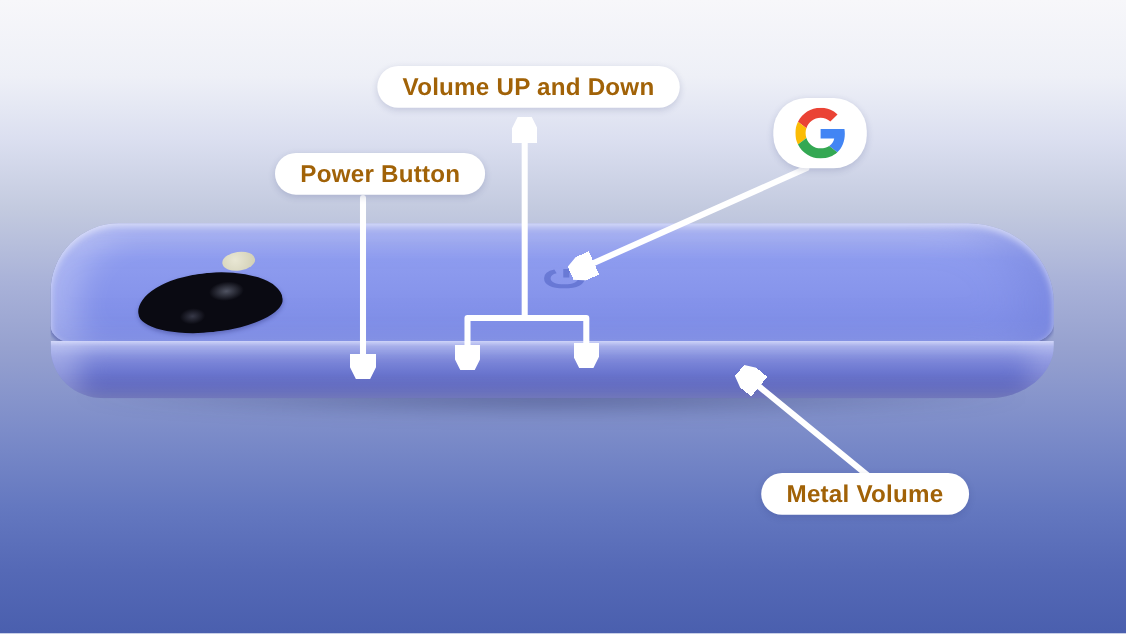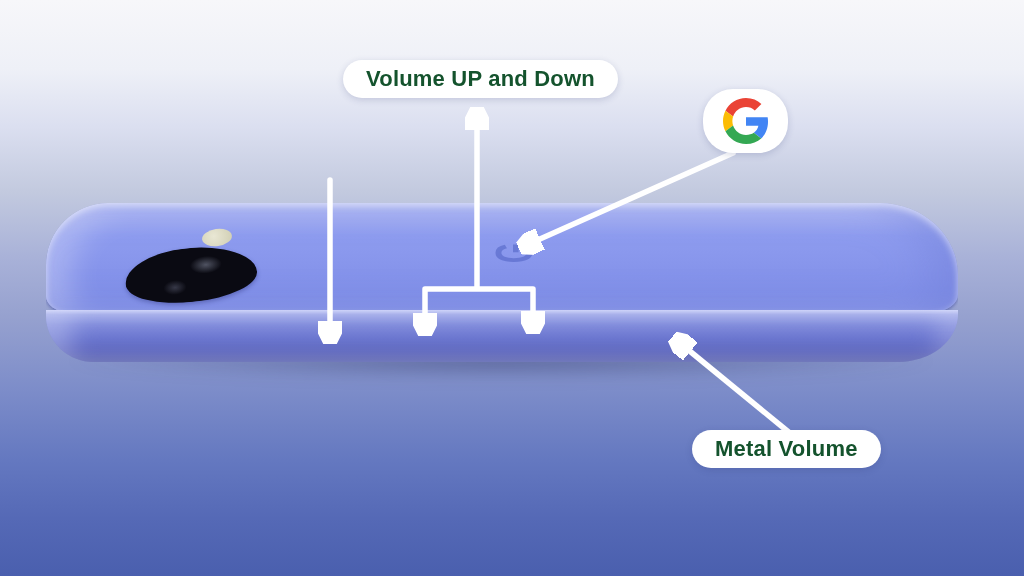--- a/index.html
+++ b/index.html
@@ -71,21 +71,21 @@
     color:rgba(60,78,180,.42);
     transform:scaleY(.5) rotate(-90deg);
   }
   
   .lines{position:absolute;inset:0;}
   .lines path{stroke:#ffffff;stroke-width:5.5;fill:none;stroke-linecap:round;stroke-linejoin:round;}
   
   .pill{
     position:absolute;display:inline-flex;align-items:center;justify-content:center;
     height:38px;padding:0 23px;background:#ffffff;border-radius:50px;
-    font-weight:700;font-size:22px;color:#14532d;letter-spacing:.2px;
+    font-weight:700;font-size:22px;color:#a16207;letter-spacing:.2px;
     box-shadow:0 2px 7px rgba(40,50,110,.18);white-space:nowrap;
   }
   .pill.volume{left:343px;top:60px;}
   .pill.power{left:250px;top:139px;}
   .pill.metal{left:692px;top:430px;}
   .g-badge{
     position:absolute;left:703px;top:89px;width:85px;height:64px;
     background:#ffffff;border-radius:30px;
     display:flex;align-items:center;justify-content:center;
     box-shadow:0 2px 7px rgba(40,50,110,.18);
@@ -117,20 +117,21 @@
       </marker>
     </defs>
     <path d="M330,180 L330,341" marker-end="url(#ah)"></path>
     <path d="M477,287 L477,110" marker-end="url(#ah)"></path>
     <path d="M425,333 L425,289 L533,289 L533,331" marker-start="url(#ah)" marker-end="url(#ah)"></path>
     <path d="M733,153 L522,247" marker-end="url(#ah)"></path>
     <path d="M791,434 L675,339" marker-end="url(#ah)"></path>
   </svg>
 
   <div class="pill volume">Volume UP and Down</div>
+  <div class="pill power">Power Button</div>
   <div class="pill metal">Metal Volume</div>
 
   <div class="g-badge">
     <svg width="46" height="46" viewBox="0 0 48 48">
       <path fill="#EA4335" d="M24 9.5c3.54 0 6.71 1.22 9.21 3.6l6.85-6.85C35.9 2.38 30.47 0 24 0 14.62 0 6.51 5.38 2.56 13.22l7.98 6.19C12.43 13.72 17.74 9.5 24 9.5z"></path>
       <path fill="#4285F4" d="M46.98 24.55c0-1.57-.15-3.09-.38-4.55H24v9.02h12.94c-.58 2.96-2.26 5.48-4.78 7.18l7.73 6c4.51-4.18 7.09-10.36 7.09-17.65z"></path>
       <path fill="#FBBC05" d="M10.53 28.59c-.48-1.45-.76-2.99-.76-4.59s.27-3.14.76-4.59l-7.98-6.19C.92 16.46 0 20.12 0 24c0 3.88.92 7.54 2.56 10.78l7.97-6.19z"></path>
       <path fill="#34A853" d="M24 48c6.48 0 11.93-2.13 15.89-5.81l-7.73-6c-2.15 1.45-4.92 2.3-8.16 2.3-6.26 0-11.57-4.22-13.47-9.91l-7.98 6.19C6.51 42.62 14.62 48 24 48z"></path>
     </svg>
   </div>

